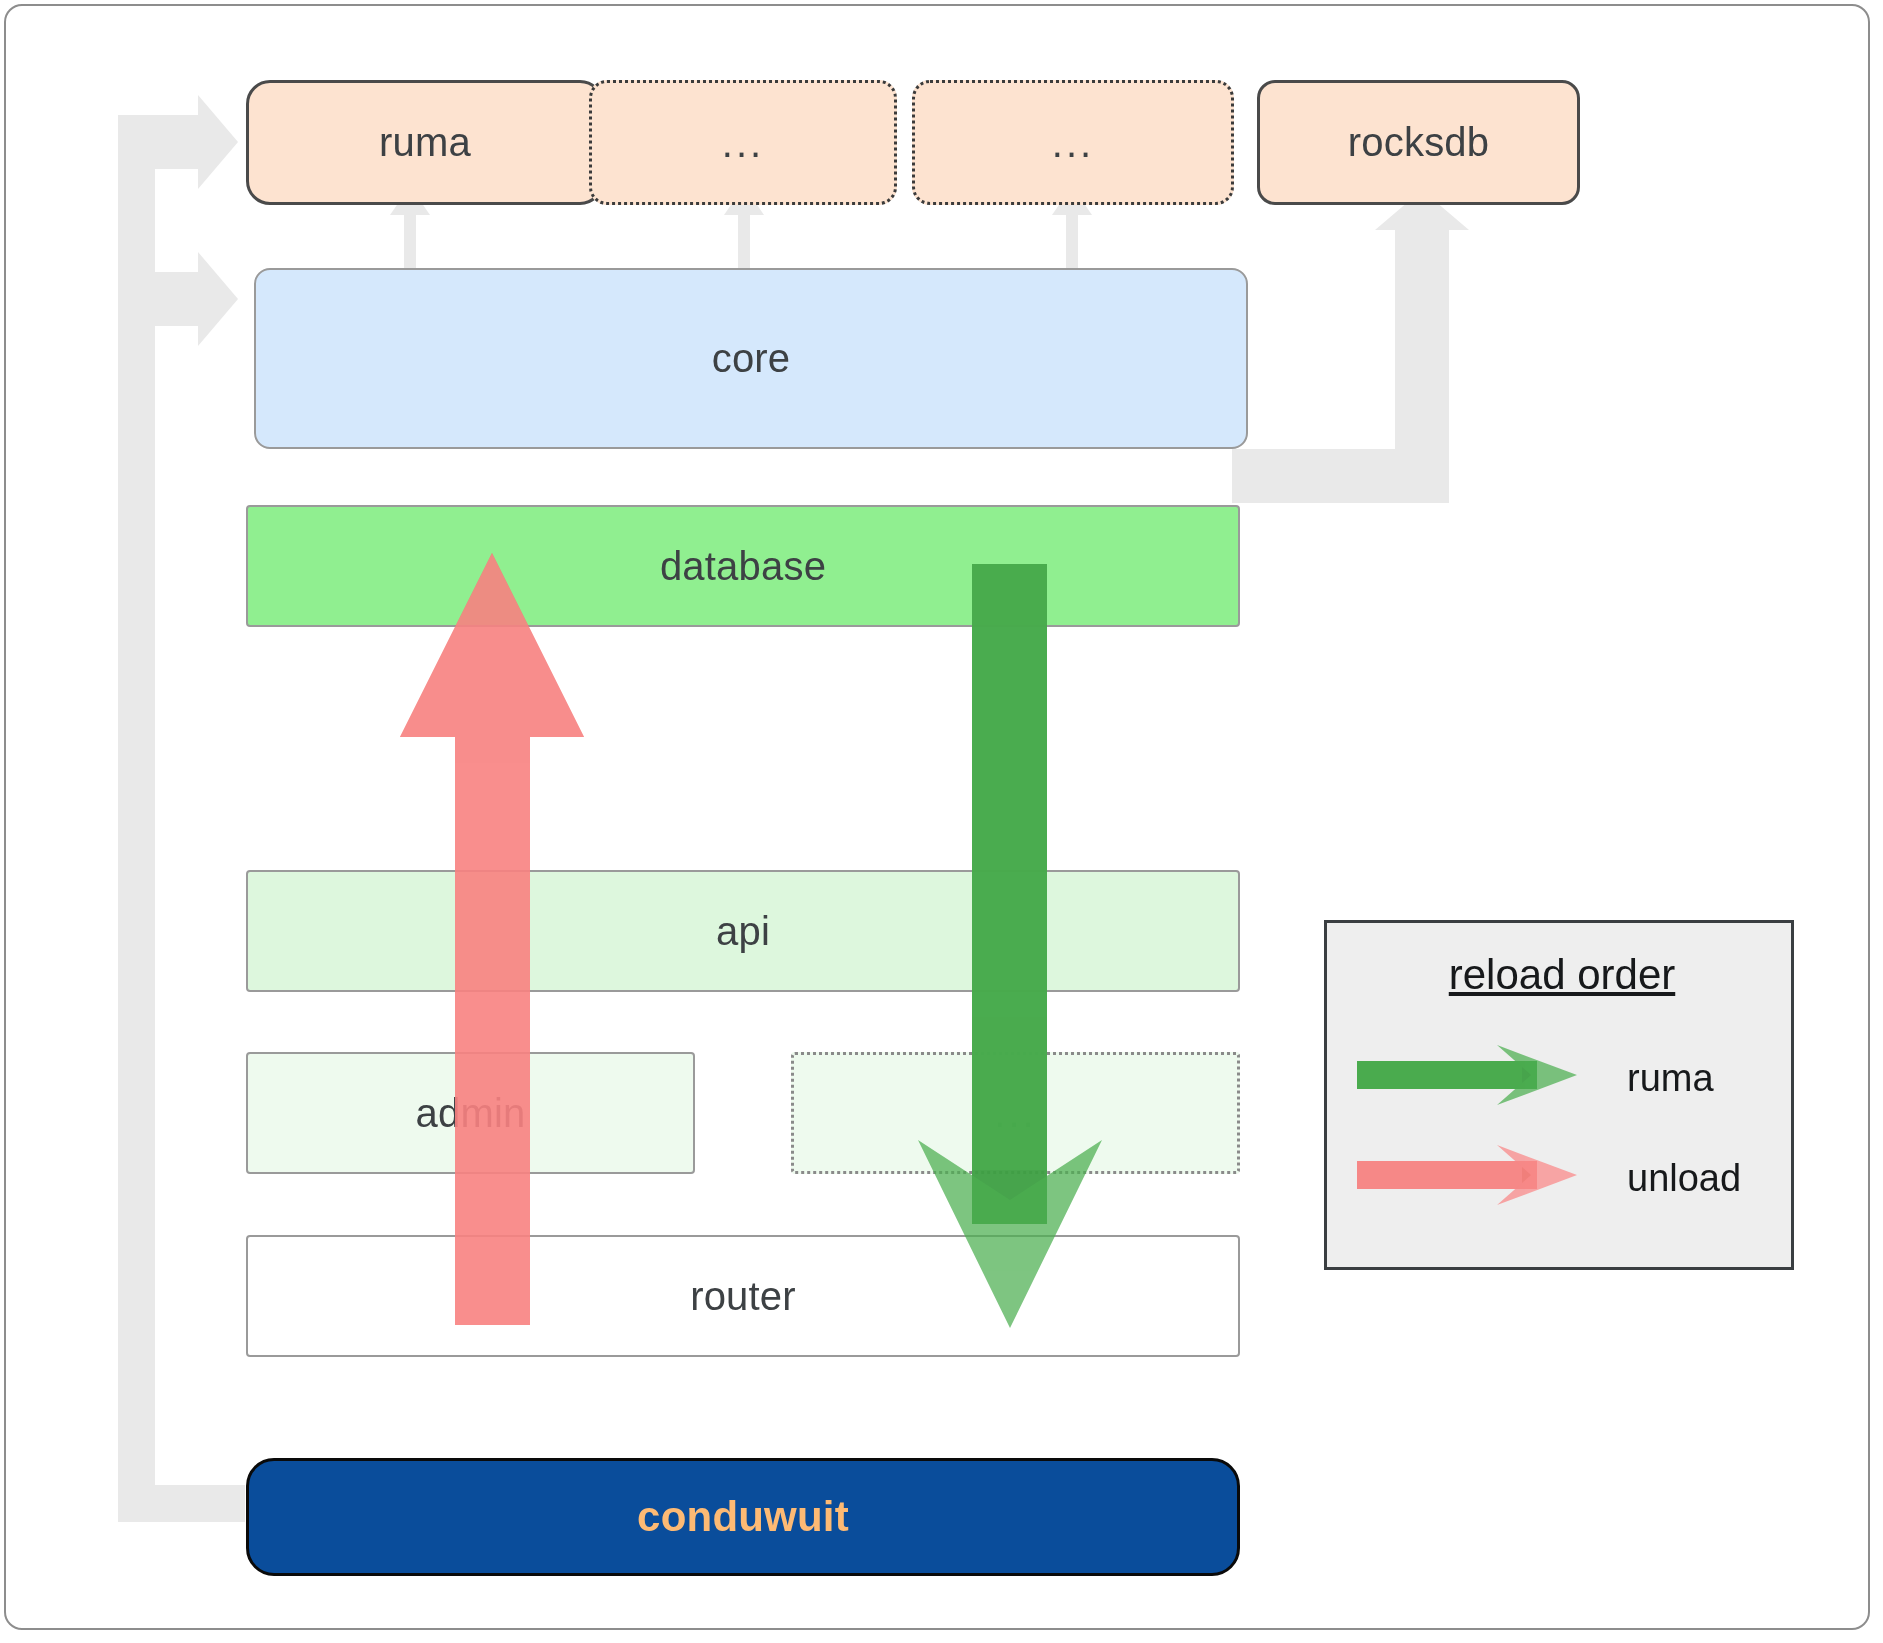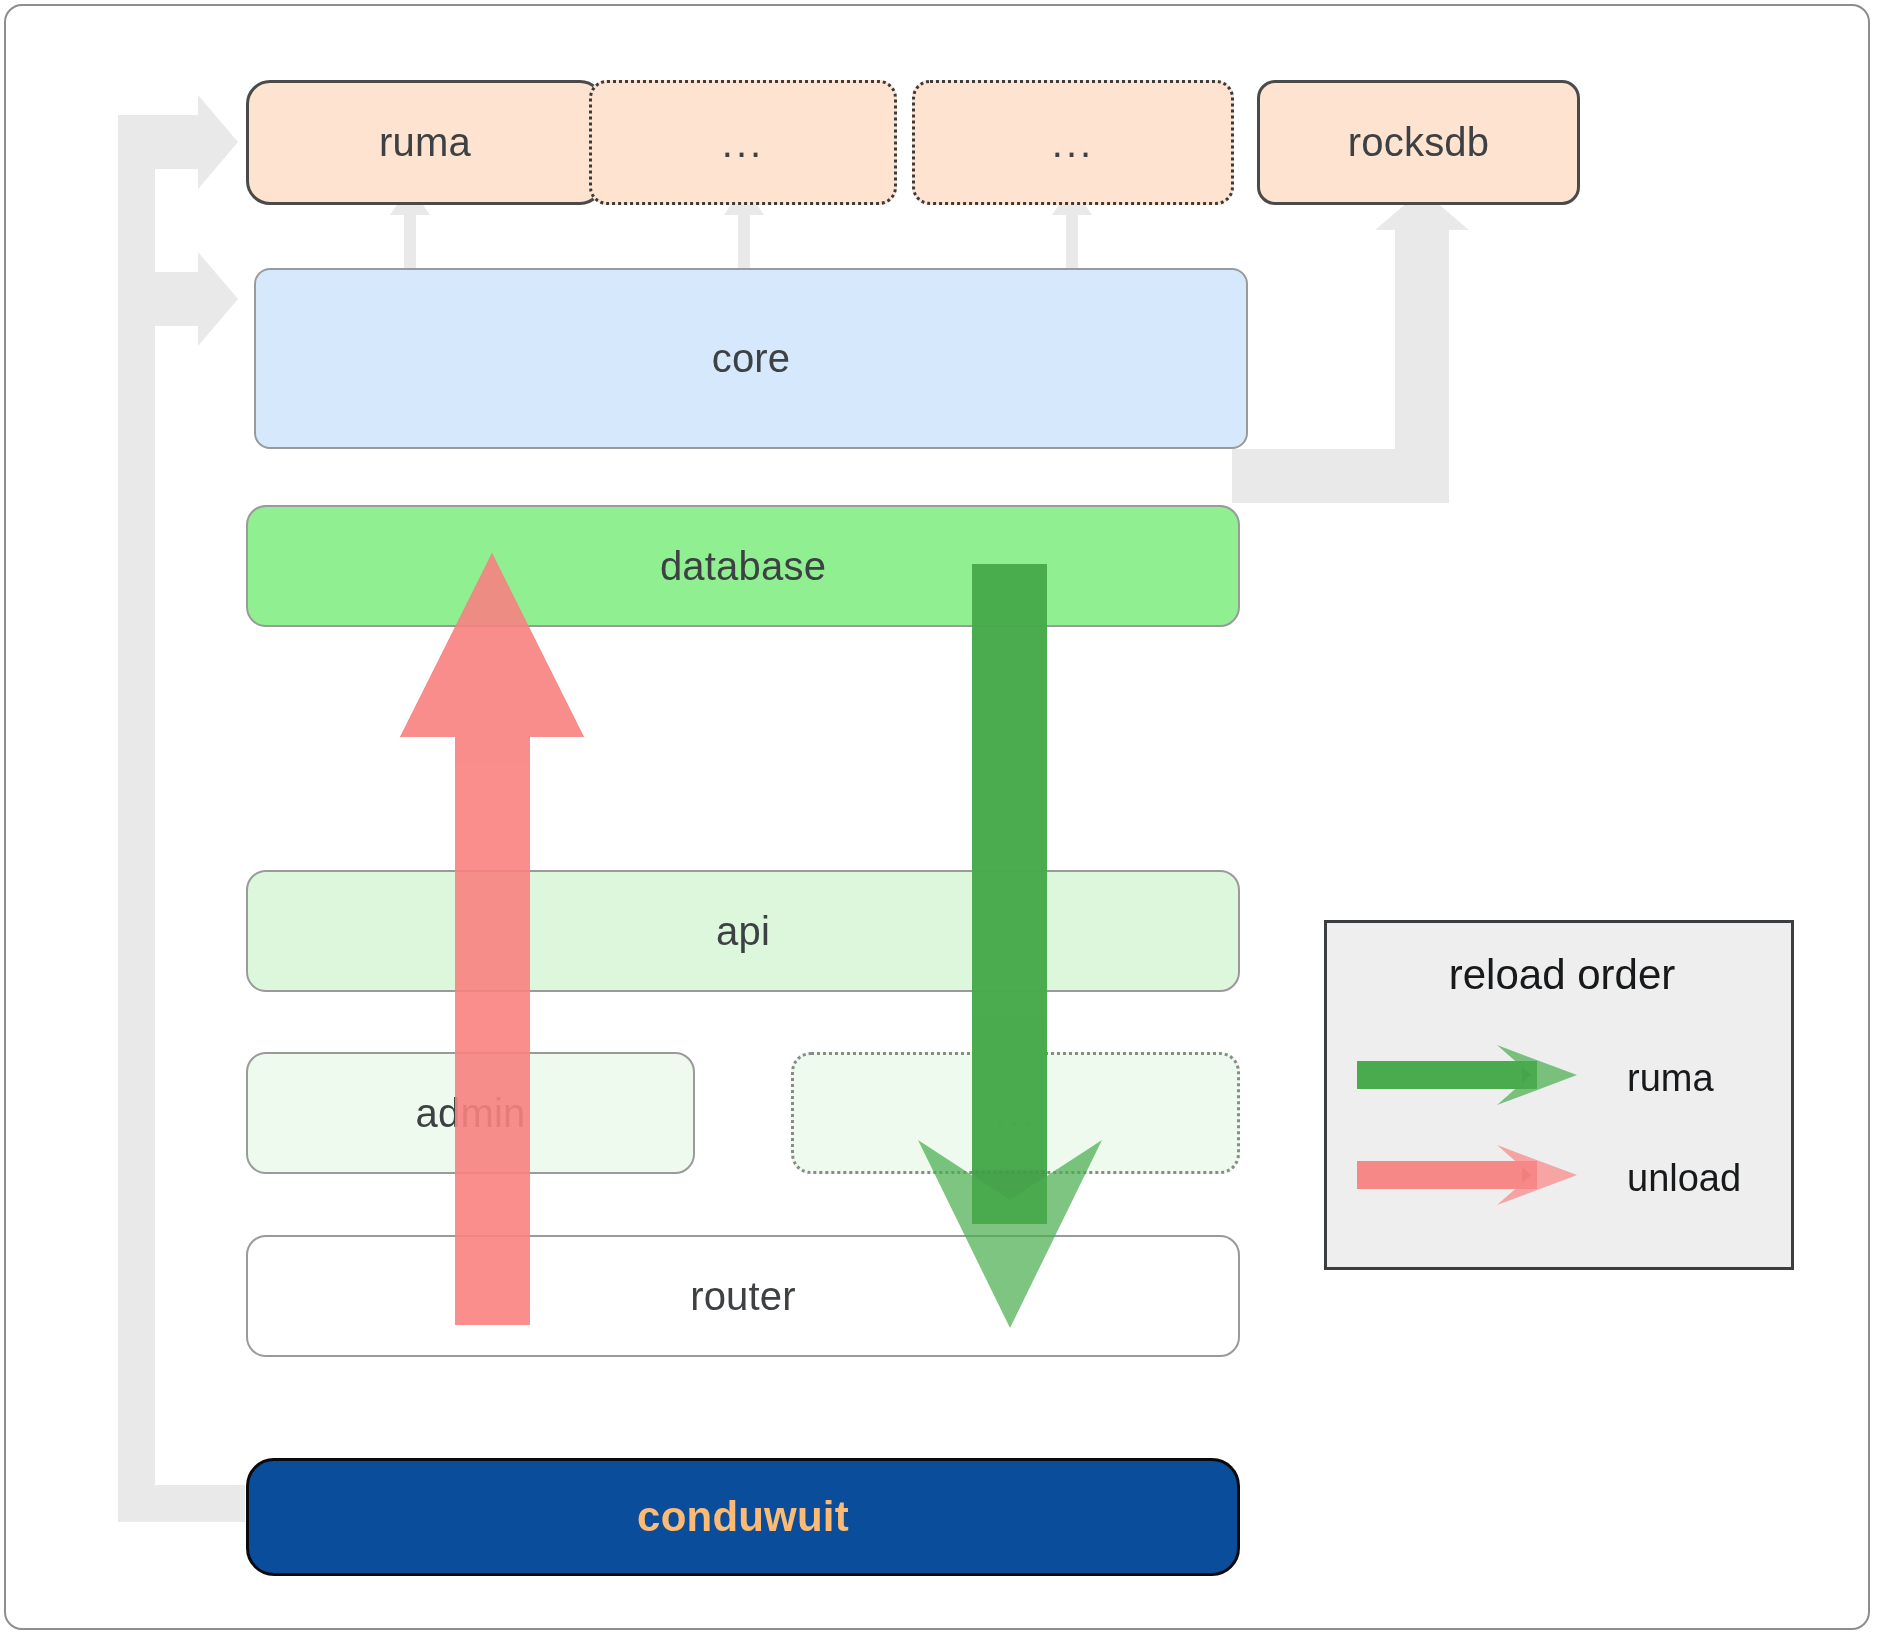--- a/index.html
+++ b/index.html
@@ -62,21 +62,21 @@
   .node-core {
     background: #d5e8fc;
     border: 2px solid #9a9a9a;
     border-radius: 16px;
     font-size: 40px;
     margin-left: 8px;
   }
 
   .node-layer {
     border: 2px solid #9a9a9a;
-    border-radius: 20px;
+    border-radius: 4px;
     font-size: 40px;
   }
   .node-layer.dotted {
     border: 3px dotted #8a8a8a;
   }
 
   .node-root {
     background: #0a4d9b;
     border: 3px solid #0a0a0a;
     border-radius: 28px;
@@ -102,20 +102,21 @@
     box-sizing: border-box;
   }
   #legend-title {
     position: absolute;
     left: 0;
     top: 28px;
     width: 470px;
     text-align: center;
     font-size: 42px;
     color: #17191b;
+    text-decoration: underline;
   }
   .legend-row-label {
     position: absolute;
     font-size: 38px;
     color: #17191b;
   }
   #legend-load-label { left: 300px; top: 134px; }
   #legend-unload-label { left: 300px; top: 234px; }
 </style>
 </head>

